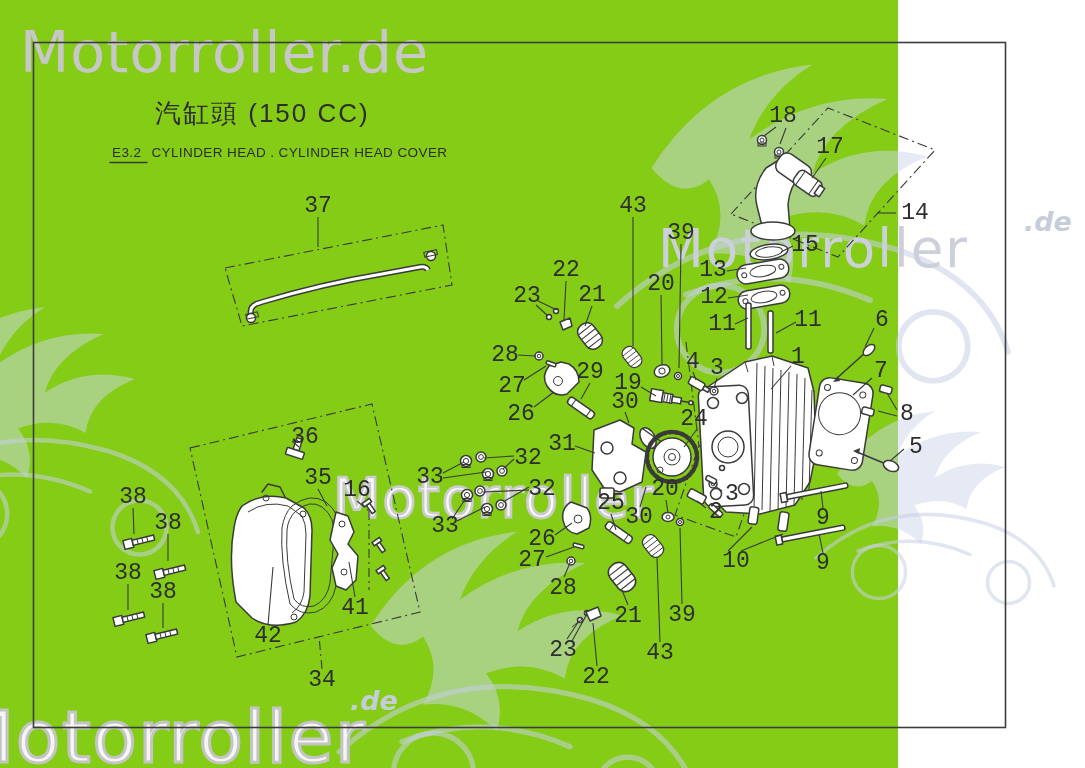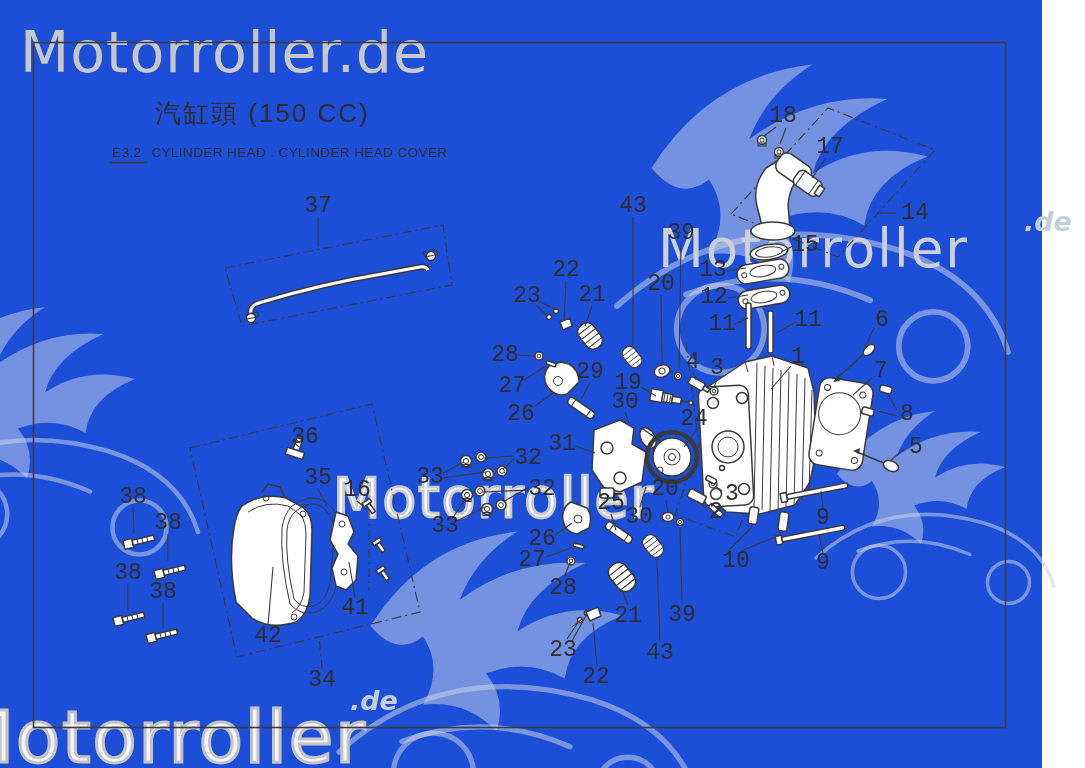--- a/index.html
+++ b/index.html
@@ -1,16 +1,16 @@
 <!DOCTYPE html>
 <html><head>
 <meta charset="utf-8">
 <style>
   html,body{margin:0;padding:0;background:#fff;width:1085px;height:768px;overflow:hidden}
-  #stage{position:relative;width:1042px;height:768px;background:#1d4ed8;font-family:"Liberation Sans",sans-serif}
+  #stage{position:relative;width:898px;height:768px;background:#84cc16;font-family:"Liberation Sans",sans-serif}
   svg text{user-select:none}
   .wm{font-family:"DejaVu Sans",sans-serif;font-weight:400}
   .wm-top{font-size:57px;fill:#c7c7c7;letter-spacing:1px}
   .wm-midright{font-size:53px;fill:#ccd0da;letter-spacing:2px}
   .wm-midleft{font-size:55px;fill:#f7f7f7;stroke:#cbcbcb;stroke-width:2.6px;letter-spacing:2px}
   .wm-bottom{font-size:72px;fill:#f5f5f5;stroke:#c4c4c4;stroke-width:3px;letter-spacing:2px}
   .wm-de{font-size:27px;font-style:italic;font-weight:bold;fill:#c6cdda}
   .wm-shape{fill:#ccd6ea;opacity:.5}
   .wm-line{fill:none;stroke:#c6d0e6;stroke-width:5;opacity:.55;stroke-linecap:round}
   .border{fill:none;stroke:#3c3c3c;stroke-width:1.6}

